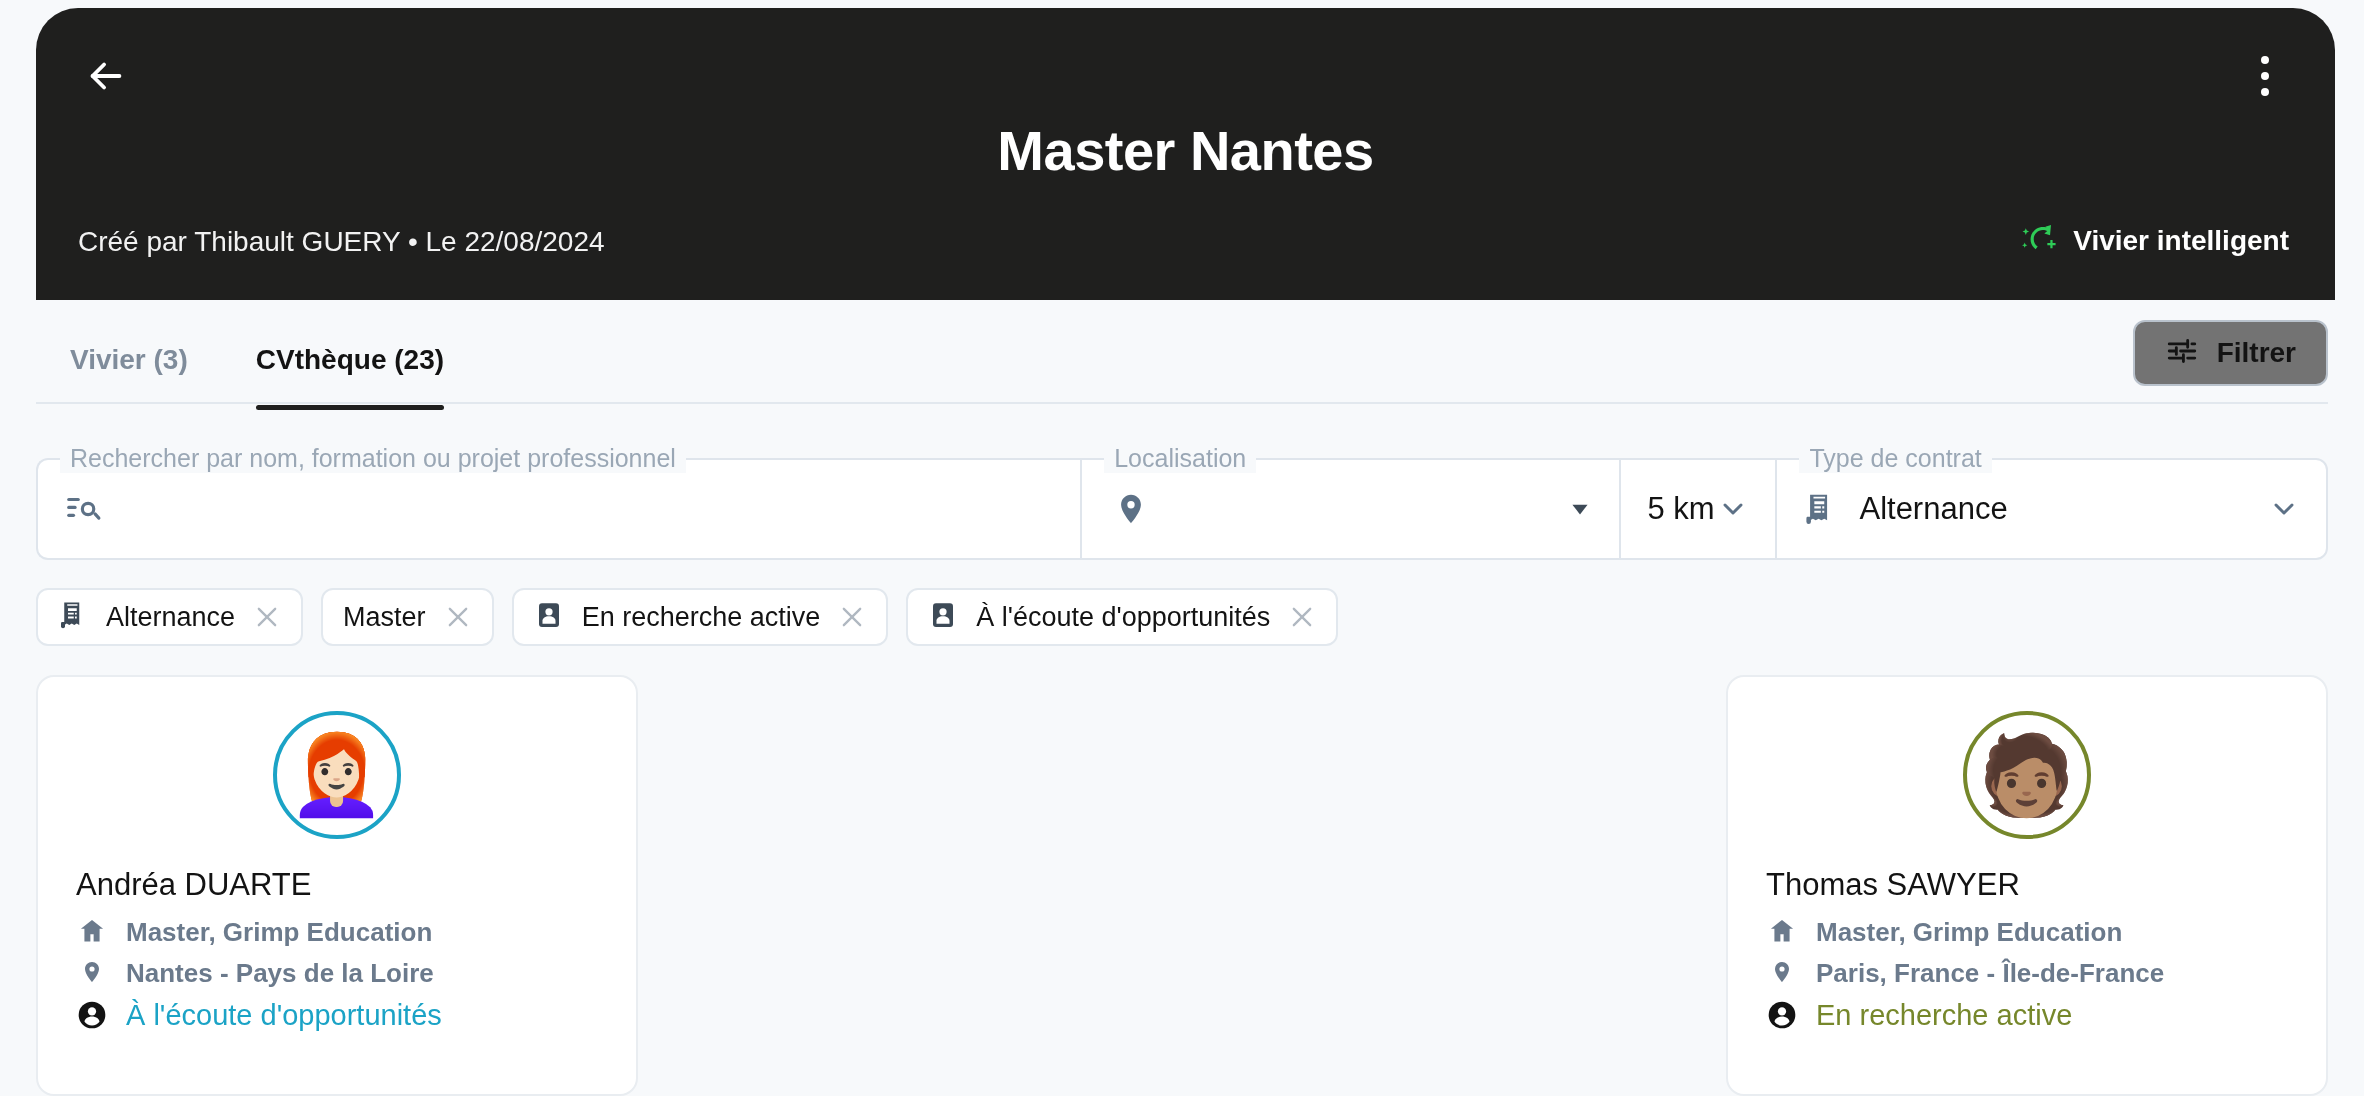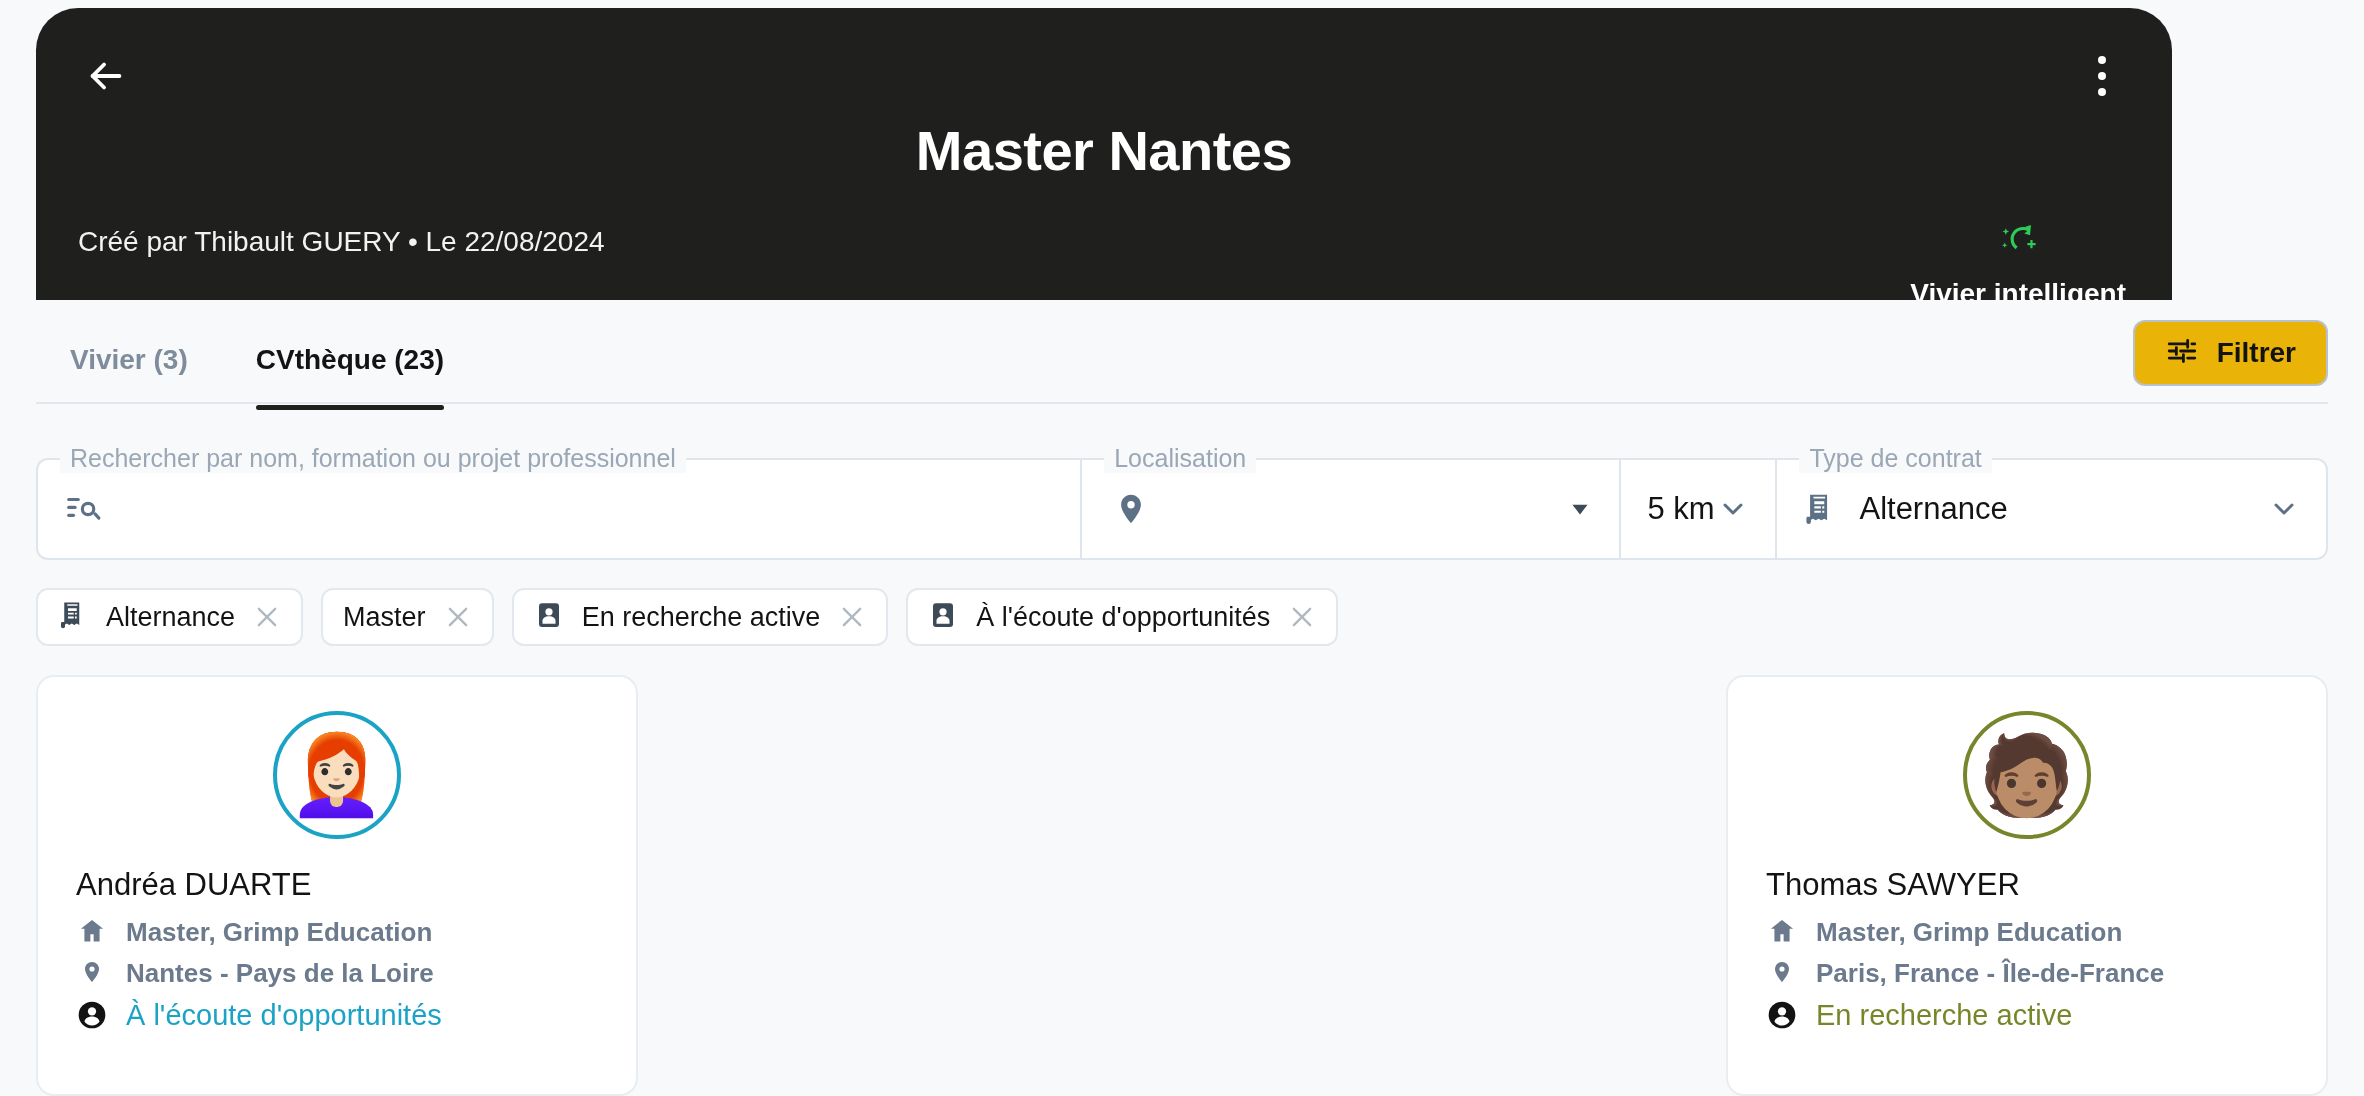--- a/index.html
+++ b/index.html
@@ -8,21 +8,21 @@
     width: 2364px; height: 1096px;
     background: #f7f9fb;
     font-family: "Liberation Sans", sans-serif;
     overflow: hidden;
   }
 
   
   .header {
     position: absolute;
     left: 36px; top: 8px;
-    width: 2136px; height: 292px;
+    width: 2299px; height: 292px;
     background: #1f1f1e;
     border-radius: 42px 42px 0 0;
   }
   .back-arrow {
     position: absolute; left: 42px; top: 40px;
     width: 56px; height: 56px;
     display: flex; align-items: center; justify-content: center;
     cursor: pointer;
   }
   .back-arrow svg { display: block; }
@@ -45,21 +45,20 @@
   .header-meta {
     position: absolute; left: 42px; top: 218px;
     color: #f2f2f2;
     font-size: 28px;
     font-weight: 400;
   }
   .smart-pool {
     position: absolute; right: 46px; top: 212px;
     display: flex; align-items: center; gap: 16px;
     cursor: pointer;
-    flex-direction: column;
   }
   .smart-pool .label {
     color: #ffffff; font-size: 28px; font-weight: bold;
   }
 
   
   .tabbar {
     position: absolute; left: 0; top: 300px;
     width: 2364px; height: 104px;
     background: #f7f9fb;
@@ -81,21 +80,21 @@
   .tab.active::after {
     content: ""; position: absolute;
     left: 34px; right: 34px; bottom: 10px;
     height: 5px; background: #1f1f1e; border-radius: 3px;
   }
   .filtrer-btn {
     position: absolute; right: 36px; top: 20px;
     display: flex; align-items: center; gap: 18px;
     height: 66px; padding: 0 30px;
     border: 2px solid #b9c2cc; border-radius: 12px;
-    background: #eab308;
+    background: #737373;
     cursor: pointer;
   }
   .filtrer-btn .label { font-size: 28px; font-weight: bold; color: #131313; }
 
   
   .fieldrow {
     position: absolute; left: 36px; top: 458px;
     width: 2292px; height: 102px;
     display: flex;
   }

